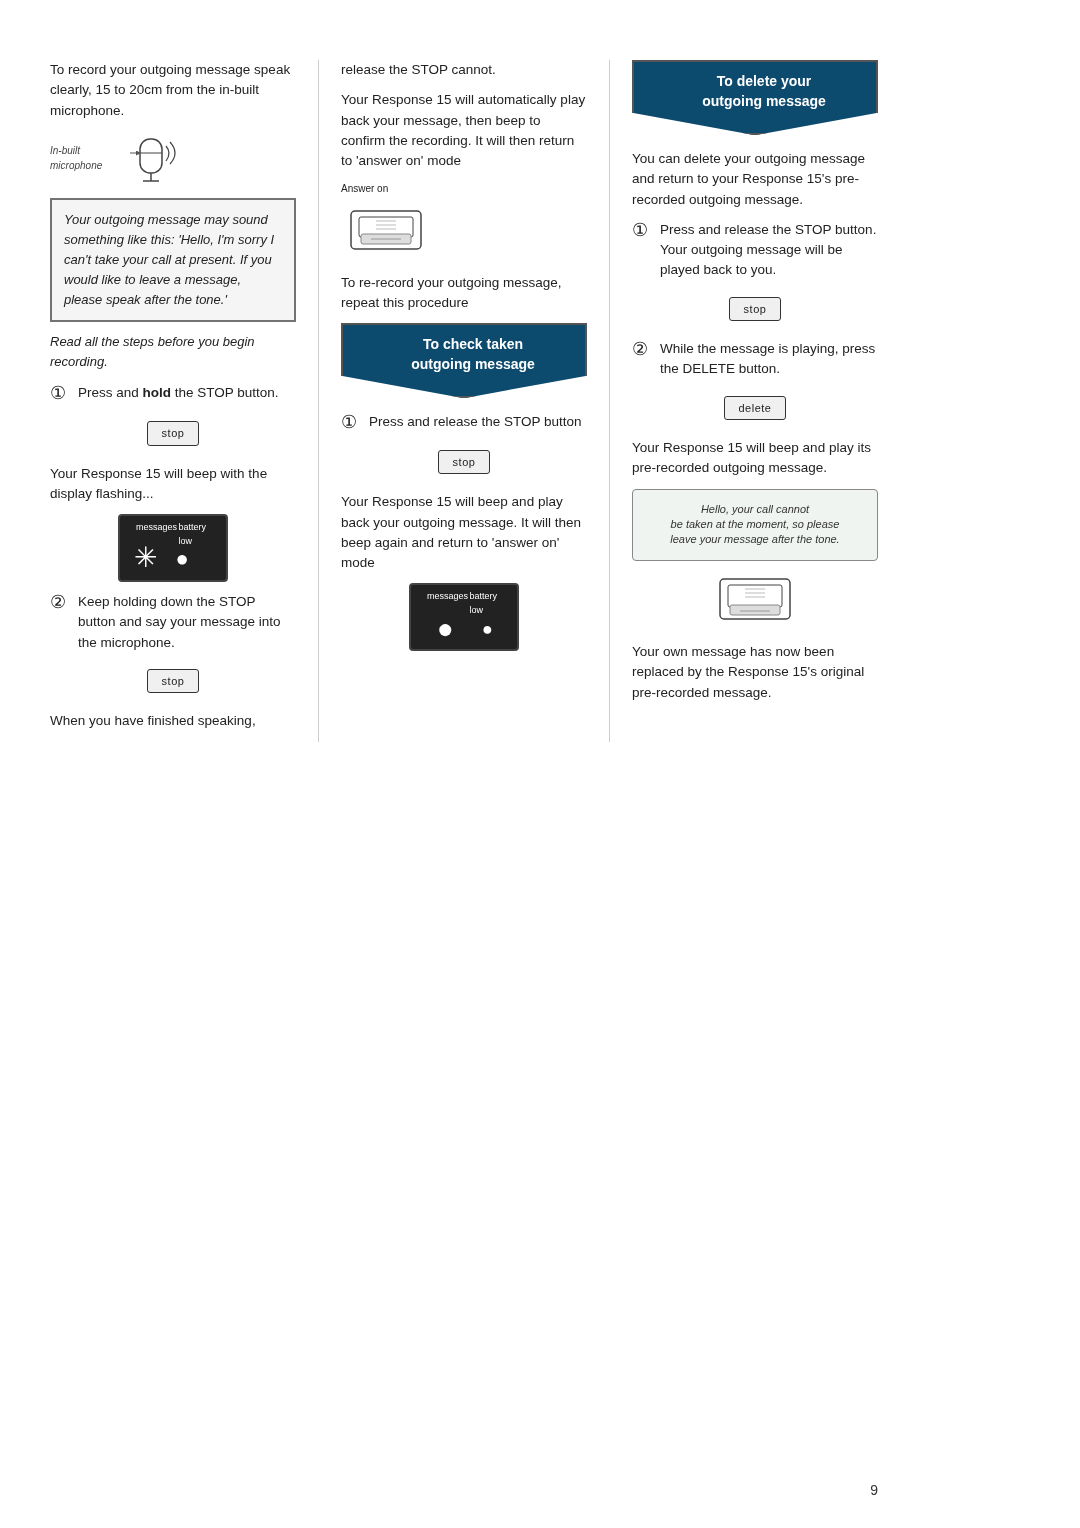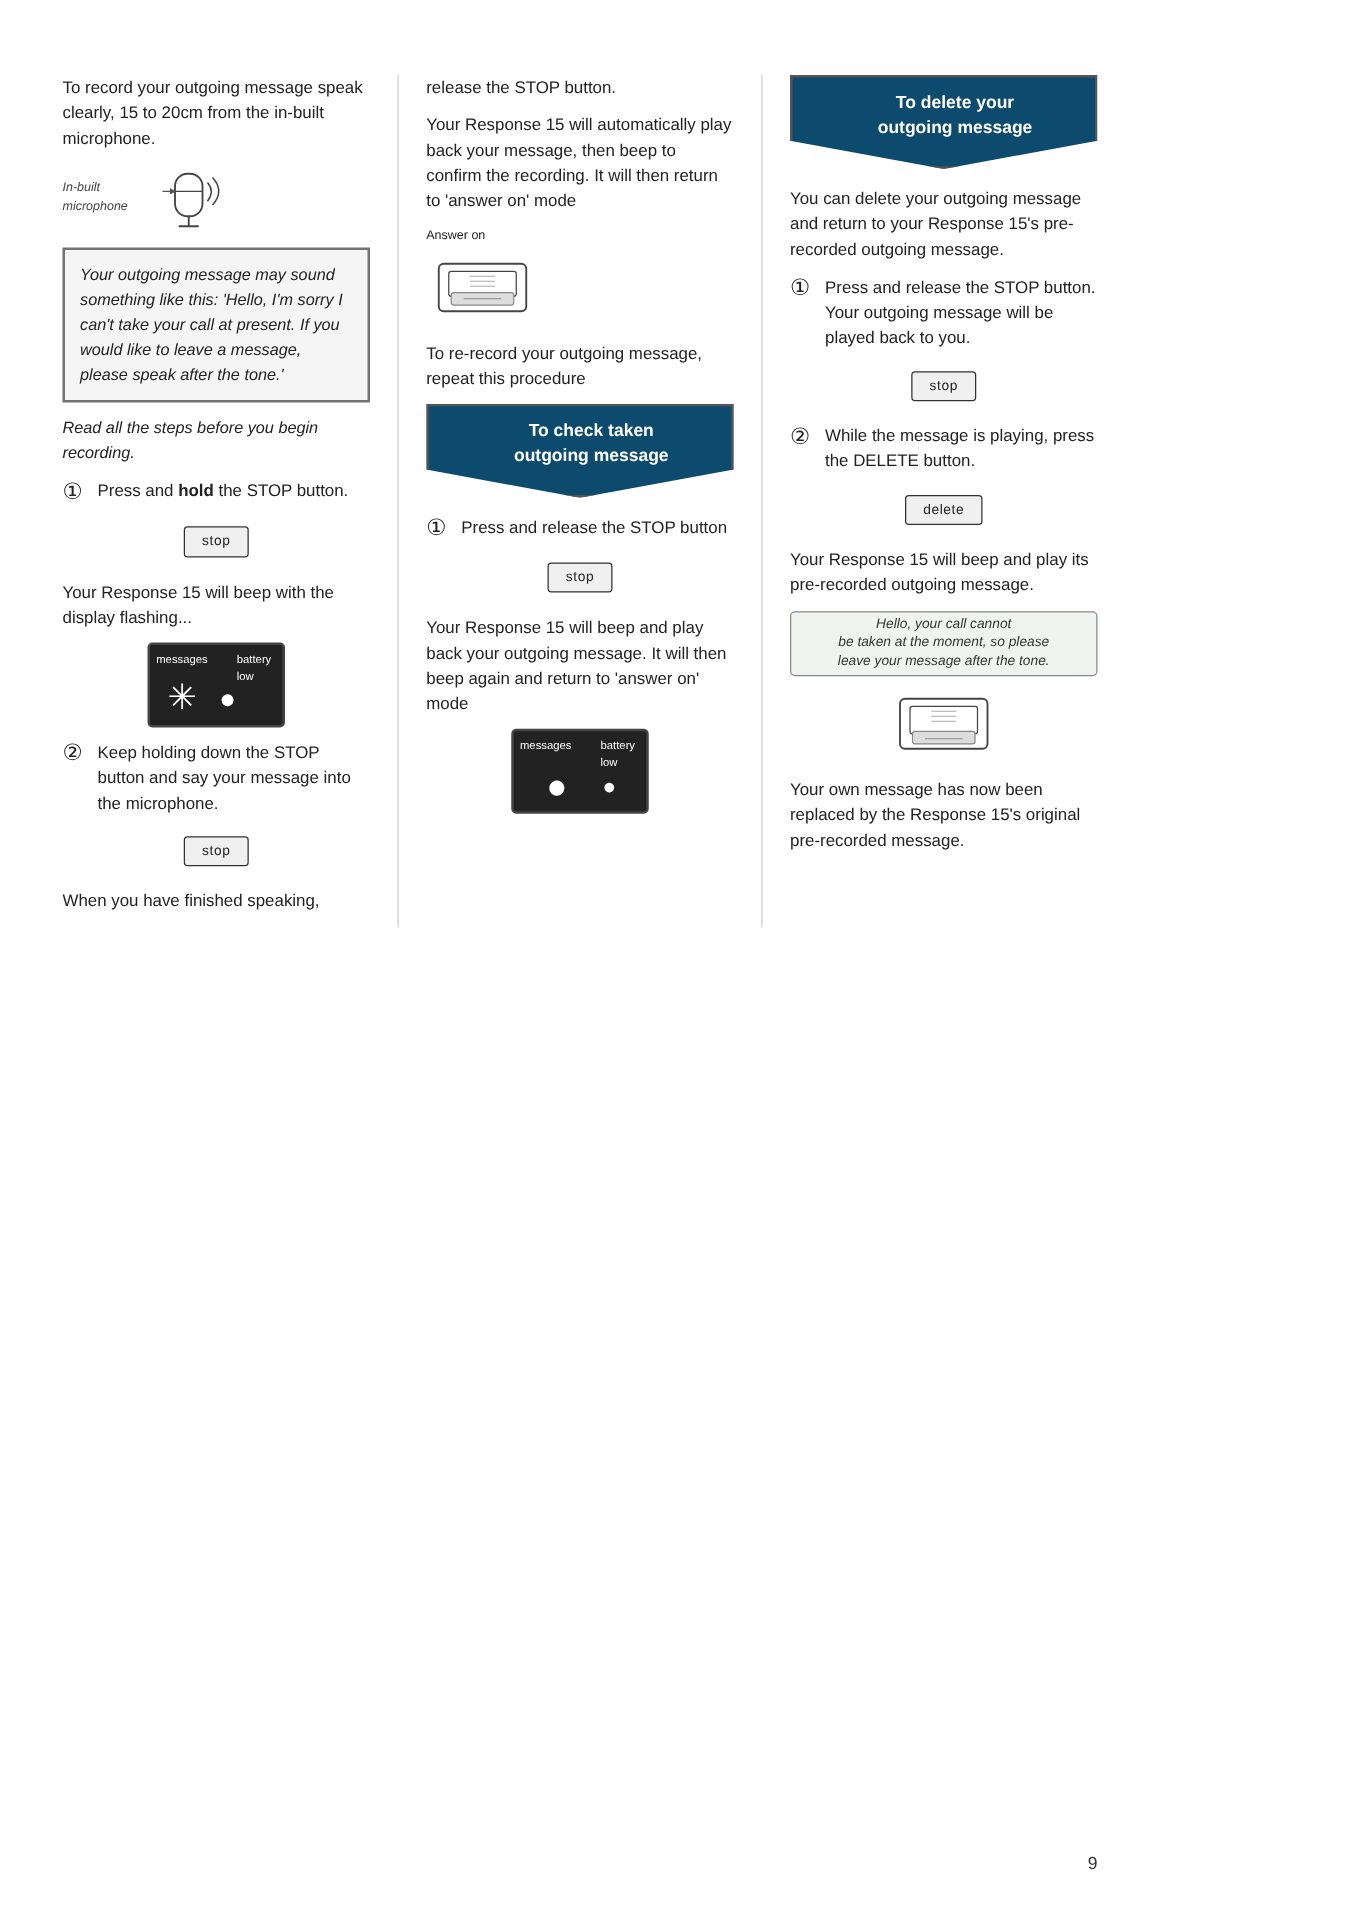--- a/index.html
+++ b/index.html
@@ -92,21 +92,21 @@
       display: flex;
       align-items: center;
       justify-content: center;
     }
     .display-widget .labels {
       position: absolute;
       top: 5px;
       left: 0; right: 4px;
       display: flex;
       justify-content: space-between;
-      padding: 0 5px;
+      padding: 0 16px;
     }
     .display-widget .labels span {
       color: #fff;
       font-size: 9px;
     }
     .display-star {
       color: #fff;
       font-size: 28px;
       margin-top: 8px;
     }
@@ -157,21 +157,21 @@
       font-size: 10px;
       color: #444;
       white-space: nowrap;
     }
 
     
     .note-box {
       border: 1px solid #888;
       background: #f0f4f0;
       border-radius: 4px;
-      padding: 2px 10px;
+      padding: 12px 10px;
       font-size: 11px;
       color: #333;
       margin-bottom: 8px;
       text-align: center;
       line-height: 1.4;
     }
 
     .page-num {
       position: absolute;
       bottom: 30px;
@@ -253,21 +253,21 @@
       <div class="btn-center">
         <div class="btn-widget">stop</div>
       </div>
 
       <p>When you have finished speaking,</p>
     </div>
 
     <div class="divider-v"></div>
 
     <div class="col col-mid">
-      <p>release the STOP button.</p>
+      <p>release the STOP cannot.</p>
       <p>Your Response 15 will automatically play back your message, then beep to confirm the recording. It will then return to 'answer on' mode</p>
 
       <div style="margin-bottom:12px;">
         <div style="font-size:10px; margin-bottom:3px;">Answer on</div>
         <svg width="90" height="55">
 
           <rect x="10" y="12" width="70" height="38" rx="4" fill="none" stroke="#444" stroke-width="1.5"></rect>
           <rect x="18" y="18" width="54" height="20" rx="2" fill="none" stroke="#444" stroke-width="1"></rect>
           <rect x="20" y="35" width="50" height="10" rx="2" fill="#ddd" stroke="#888" stroke-width="1"></rect>
           <line x1="30" y1="40" x2="60" y2="40" stroke="#888" stroke-width="0.8"></line>

